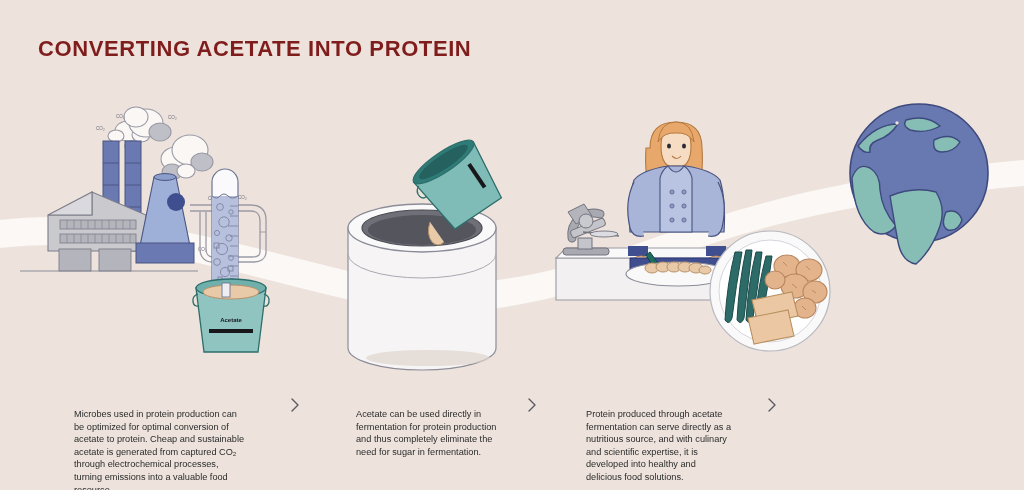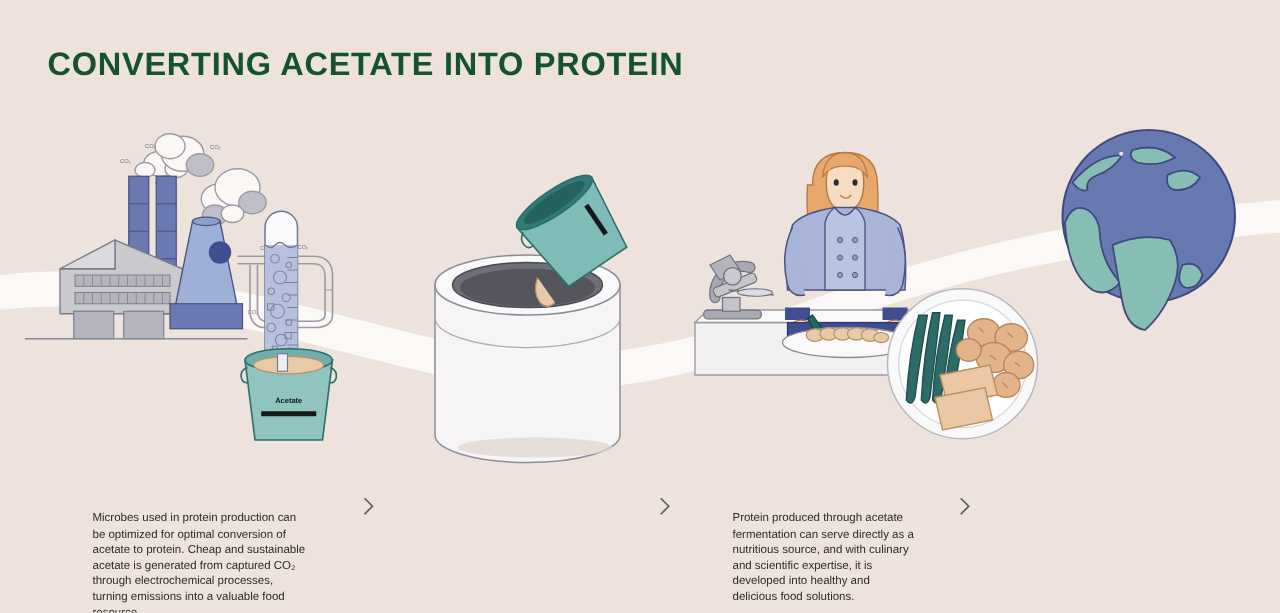--- a/index.html
+++ b/index.html
@@ -6,22 +6,22 @@
   body{
     width:1024px;height:490px;overflow:hidden;position:relative;
     background:#EDE3DC;
     font-family:"Liberation Sans", sans-serif;
   }
   #stage{position:absolute;inset:0;width:1024px;height:490px;}
   .bg-svg{position:absolute;left:0;top:0;width:1024px;height:490px;}
   .title{
     position:absolute;left:38px;top:36px;
     font-family:"Liberation Sans", sans-serif;
-    font-weight:bold;font-size:26px;letter-spacing:0.6px;
-    color:#14532d;white-space:nowrap;
+    font-weight:bold;font-size:22px;letter-spacing:0.6px;
+    color:#7f1d1d;white-space:nowrap;
   }
   .art{position:absolute;left:0;top:0;width:1024px;height:400px;}
   .captions{position:absolute;left:0;top:392px;width:1024px;height:98px;}
   .cap{
     position:absolute;top:0;
     font-size:9.2px;line-height:12.6px;color:#2B2B2B;
     font-family:"Liberation Sans", sans-serif;
   }
   .cap p{margin:16px;}
   .cap.c1{left:58px;width:205px;}
@@ -326,20 +326,23 @@
 
   <div class="captions">
 
     <div class="cap c1">
       <p>Microbes used in protein production can be optimized for optimal conversion of acetate to protein. Cheap and sustainable acetate is generated from captured CO₂ through electrochemical processes, turning emissions into a valuable food resource.</p>
     </div>
     <svg class="chev a1" viewBox="0 0 14 18">
       <path d="M4 3 L10 9 L4 15" fill="none" stroke="#5A5A62" stroke-width="1.4" stroke-linecap="round" stroke-linejoin="round"></path>
     </svg>
 
+    <div class="cap c2">
+      <p>Acetate can be used directly in fermentation for protein production and thus completely eliminate the need for sugar in fermentation.</p>
+    </div>
     <svg class="chev a2" viewBox="0 0 14 18">
       <path d="M4 3 L10 9 L4 15" fill="none" stroke="#5A5A62" stroke-width="1.4" stroke-linecap="round" stroke-linejoin="round"></path>
     </svg>
 
     <div class="cap c3">
       <p>Protein produced through acetate fermentation can serve directly as a nutritious source, and with culinary and scientific expertise, it is developed into healthy and delicious food solutions.</p>
     </div>
     <svg class="chev a3" viewBox="0 0 14 18">
       <path d="M4 3 L10 9 L4 15" fill="none" stroke="#5A5A62" stroke-width="1.4" stroke-linecap="round" stroke-linejoin="round"></path>
     </svg>

